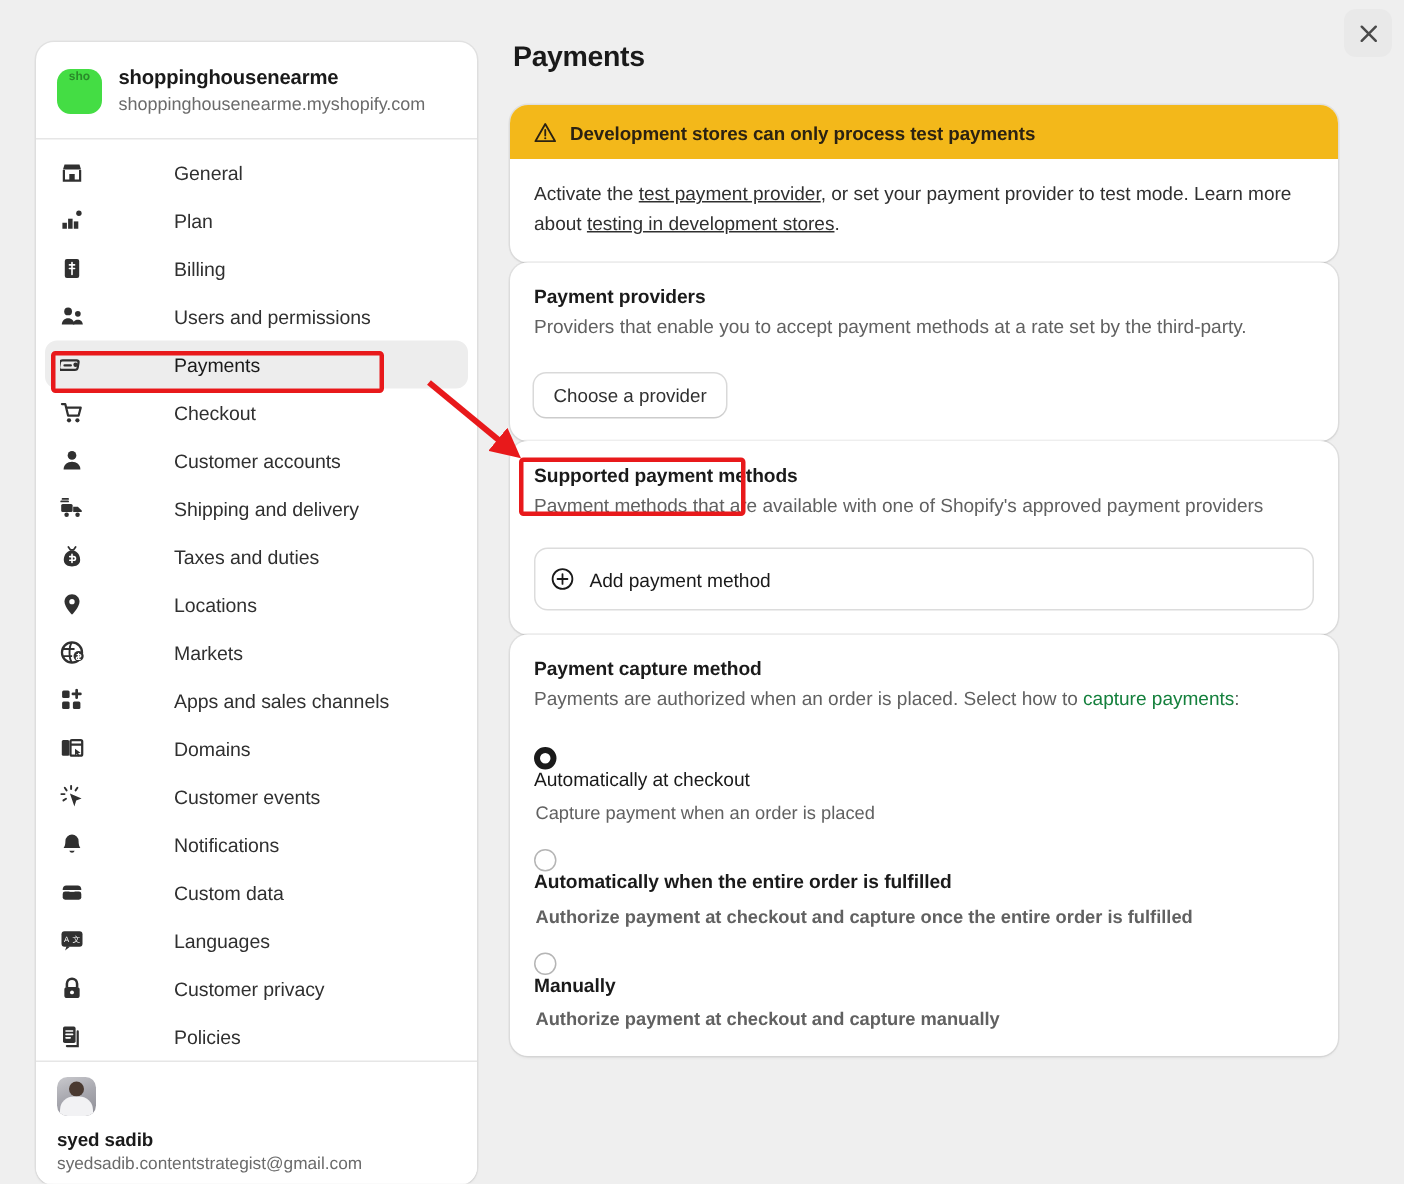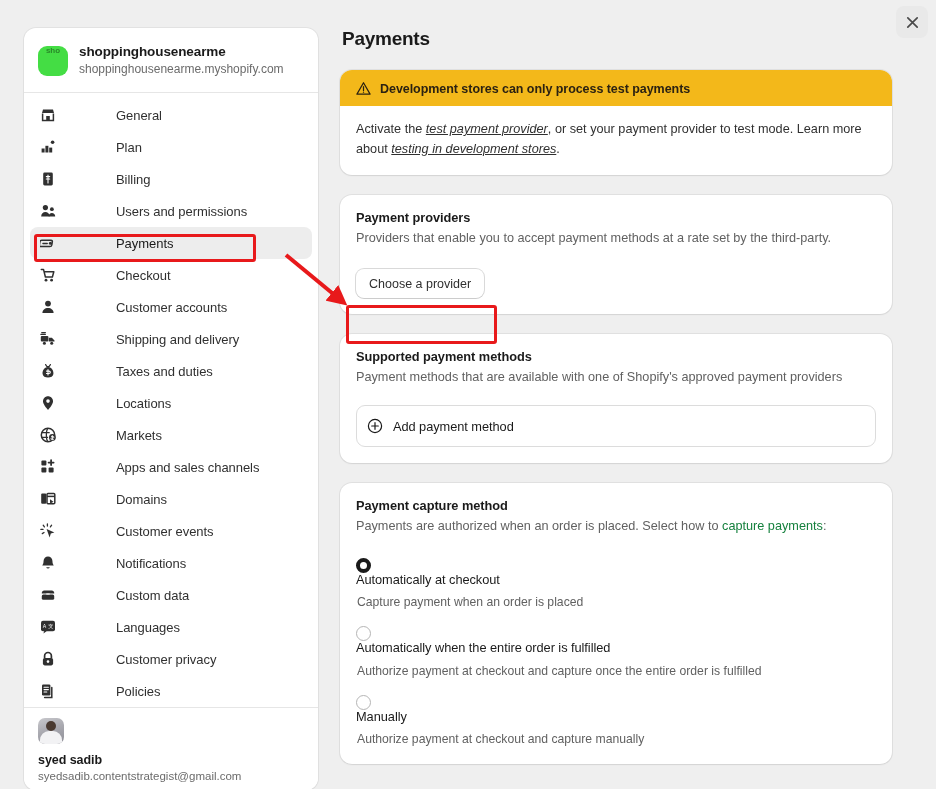--- a/index.html
+++ b/index.html
@@ -106,37 +106,37 @@
   
   .main { position: absolute; left: 340px; top: 28px; width: 552px; }
   .page-title {
     font-size: 19px; font-weight: 700; color: #1a1a1a;
     letter-spacing: -0.25px; margin-bottom: 20px; padding-left: 2px;
   }
 
   .card {
     background: #ffffff; border-radius: 12px;
     box-shadow: 0 0 0 1px rgba(0,0,0,0.06), 0 1px 2px rgba(0,0,0,0.06);
-    margin-bottom: 20px; overflow: hidden;
+    overflow: hidden;
   }
 
   
   .banner-bar {
     background: #f3b81a; padding: 11px 16px 10px 16px;
     display: flex; align-items: center; gap: 9px;
   }
   .banner-bar svg { width: 15px; height: 15px; flex: 0 0 15px; }
   .banner-title {
     font-size: 12.5px; font-weight: 700; color: #2b2212; letter-spacing: -0.05px;
   }
   .banner-body { padding: 14px 16px 16px 16px; }
   .banner-body p {
     font-size: 12.7px; color: #303030; line-height: 1.55;
   }
-  .lnk { color: #303030; text-decoration: underline; cursor: pointer; font-style: italic; }
+  .lnk { color: #303030; text-decoration: underline; cursor: pointer; }
   .lnk-blue { color: #15803d; cursor: pointer; }
 
   .card-pad { padding: 15px 16px 16px 16px; }
   .card-title {
     font-size: 12.8px; font-weight: 700; color: #1a1a1a;
     letter-spacing: -0.05px; margin-bottom: 4px;
   }
   .card-desc {
     font-size: 12.7px; color: #616161; line-height: 1.5;
   }
@@ -158,21 +158,21 @@
     background: #fff; cursor: pointer;
   }
   .wide-btn svg { width: 16px; height: 16px; flex: 0 0 16px; }
   .wide-btn span {
     font-size: 12.8px; color: #1a1a1a; font-weight: 400; letter-spacing: -0.05px;
   }
 
   
   .radio-group { margin-top: 20px; }
   .radio-row { display: flex; cursor: pointer; flex-direction: column; }
-  .radio-row + .radio-row { margin-top: 14px; }
+  .radio-row + .radio-row { margin-top: 14px; font-weight: bold; }
   .radio {
     width: 15px; height: 15px; border-radius: 50%; flex: 0 0 15px;
     border: 1.5px solid #b5b5b5; background: #fff; margin-top: 1px;
   }
   .radio.on {
     border: 4px solid #1a1a1a;
   }
   .radio-txt .r-label {
     font-size: 12.8px; color: #1a1a1a; line-height: 1.15; letter-spacing: -0.05px;
   }

